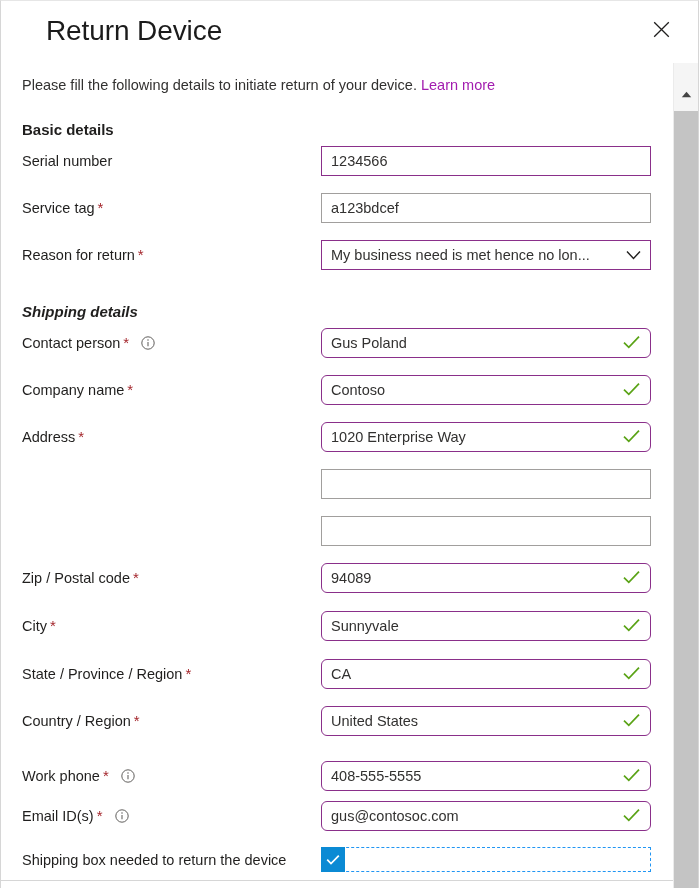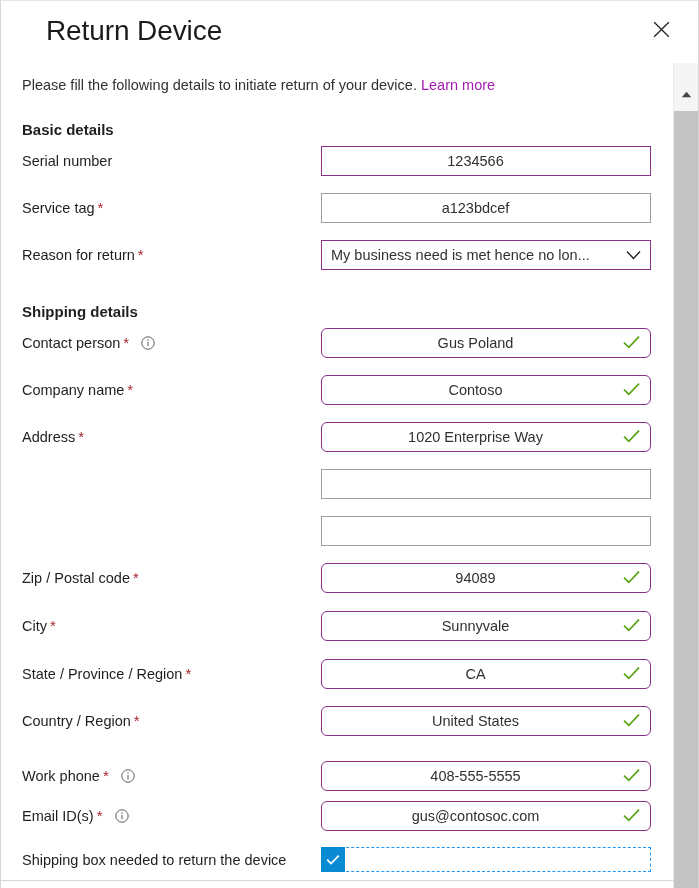--- a/index.html
+++ b/index.html
@@ -124,21 +124,20 @@
     height: 30px;
     box-sizing: border-box;
     border: 1px solid #a19f9d;
     background: #ffffff;
     font-family: "Liberation Sans", sans-serif;
     font-size: 14.5px;
     color: #323130;
     padding: 0 30px 0 9px;
     outline: none;
     border-radius: 0;
-    text-align: center;
   }
   .field.valid {
     border-color: #8a2f8a;
     border-radius: 6px;
   }
   .field.purple {
     border-color: #8a2f8a;
   }
   .field::placeholder { color: #605e5c; }
 
@@ -308,21 +307,21 @@
     <div class="select-wrap">
       <div class="select-text">My business need is met hence no lon...</div>
       <span class="chevron">
         <svg width="15" height="11" viewBox="0 0 15 11">
           <path d="M1 1.5 L7.5 8.5 L14 1.5" stroke="#201f1e" stroke-width="1.4" fill="none"></path>
         </svg>
       </span>
     </div>
   </div>
 
-  <div class="section-head" style="top:301px;">Shipping details</div>
+  <div class="section-head" style="top:301px;font-style:italic;">Shipping details</div>
 
   <div class="row" style="top:327px;">
     <div class="label">
       <span>Contact person</span><span class="req">*</span>
       <span class="info-icon">
         <svg width="14" height="14" viewBox="0 0 14 14">
           <circle cx="7" cy="7" r="6.2" stroke="#605e5c" stroke-width="1" fill="none"></circle>
           <circle cx="7" cy="3.9" r="0.75" fill="#605e5c"></circle>
           <path d="M7 5.9 L7 10.3" stroke="#605e5c" stroke-width="1.05"></path>
         </svg>

